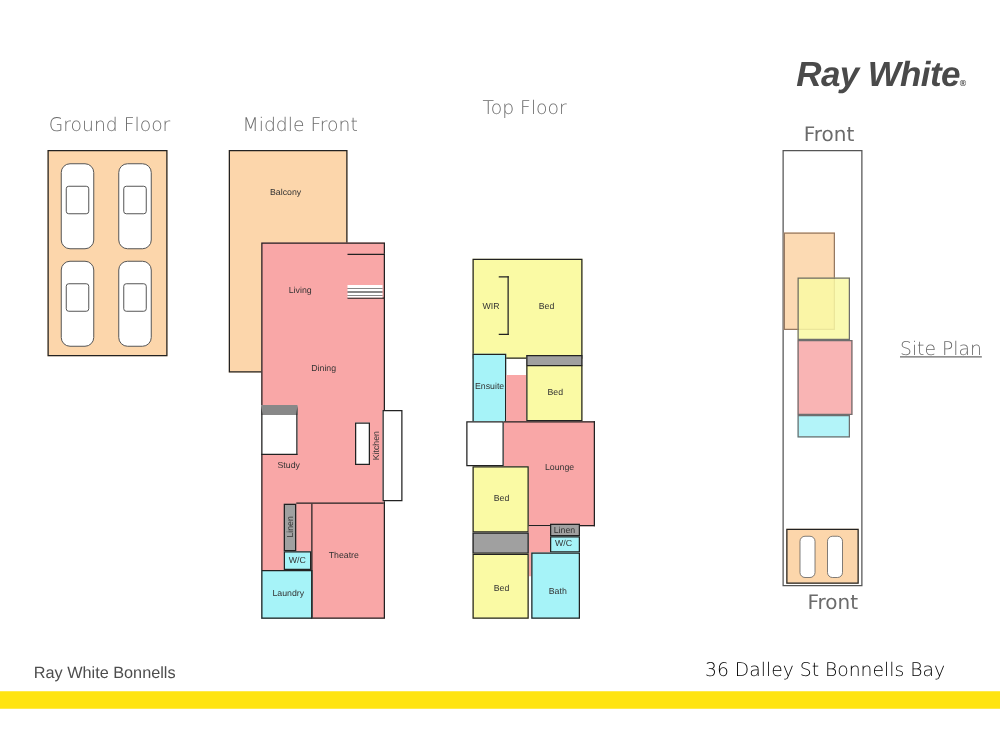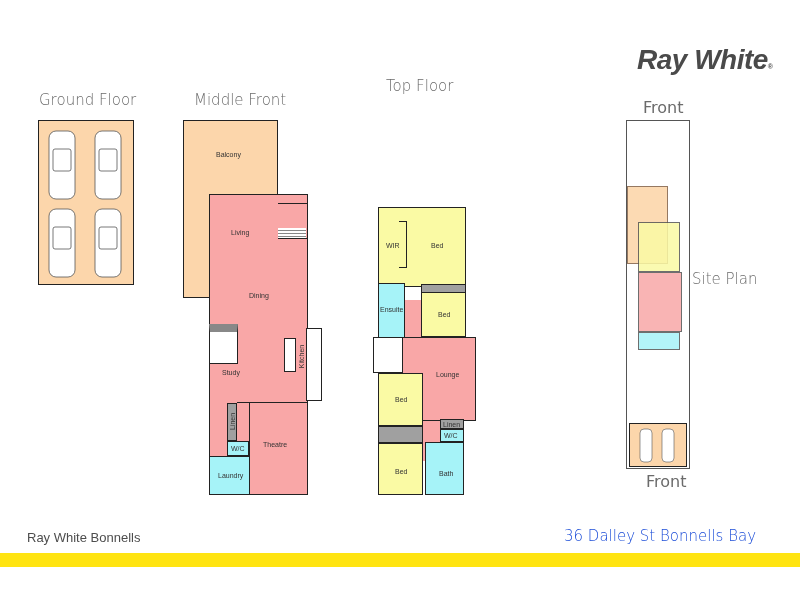--- a/index.html
+++ b/index.html
@@ -6,21 +6,21 @@
   body { width:800px; height:600px; background:#ffffff; position:relative; overflow:hidden;
          font-family:"Liberation Sans", sans-serif; }
   .floor-title { position:absolute; font-size:15px; color:#6b6b6b; font-family:"DejaVu Sans", sans-serif; font-weight:300; }
   .room { position:absolute; box-sizing:border-box; }
   .lbl { position:absolute; font-size:7px; color:#333; font-family:"Liberation Sans", sans-serif; white-space:nowrap; }
   .wall { position:absolute; background:#222; }
   .logo { position:absolute; left:637px; top:44px; font-family:"Liberation Sans", sans-serif;
           font-weight:bold; font-style:italic; font-size:28px; color:#4a4a4a; letter-spacing:-0.5px; }
   .logo sup { font-size:7px; font-style:normal; vertical-align:0; }
   .footer-left { position:absolute; left:27px; top:530px; font-size:13px; color:#4d4d4d; }
-  .footer-right { position:absolute; left:564px; top:527px; font-size:15px; color:#1d4ed8; font-family:"DejaVu Sans", sans-serif; font-weight:300; }
+  .footer-right { position:absolute; left:564px; top:527px; font-size:15px; color:#000000; font-family:"DejaVu Sans", sans-serif; font-weight:300; }
   .yellow-bar { position:absolute; left:0; top:553px; width:800px; height:14px; background:#ffe411; }
   .site-label { position:absolute; font-size:16px; color:#6b6b6b; font-family:"DejaVu Sans", sans-serif; }
 </style>
 </head>
 <body>
 
 <div class="logo"><span>Ray White</span><sup>®</sup></div>
 
 <div class="floor-title" style="left:39px; top:91px;">Ground Floor</div>
 <div class="floor-title" style="left:194px; top:91px;">Middle Front</div>
@@ -111,17 +111,17 @@
 <div class="room" style="left:638px; top:332px; width:42px; height:18px; background:#a6f3f8; border:1px solid #555; opacity:0.85;"></div>
 <div class="room" style="left:629px; top:423px; width:58px; height:44px; background:#fcd6ab; border:1px solid #222;">
   <svg width="58" height="44" style="position:absolute;left:0;top:0">
     <g fill="#fff" stroke="#555" stroke-width="0.6">
       <rect x="10" y="5" width="12" height="33" rx="4"></rect>
       <rect x="32" y="5" width="12" height="33" rx="4"></rect>
     </g>
   </svg>
 </div>
 <div class="site-label" style="left:646px; top:472px;">Front</div>
-<div class="floor-title" style="left:692px; top:270px;">Site Plan</div>
+<div class="floor-title" style="left:720px; top:270px;text-decoration:underline;">Site Plan</div>
 
 <div class="footer-left">Ray White Bonnells</div>
 <div class="footer-right">36 Dalley St Bonnells Bay</div>
 <div class="yellow-bar"></div>
 
 </body></html>

